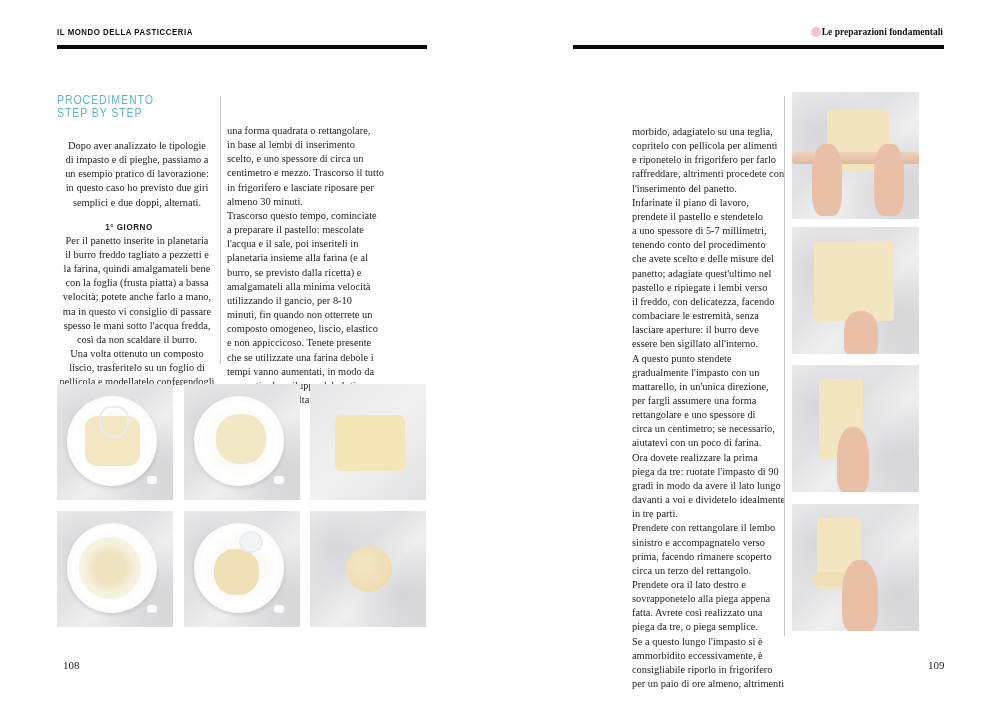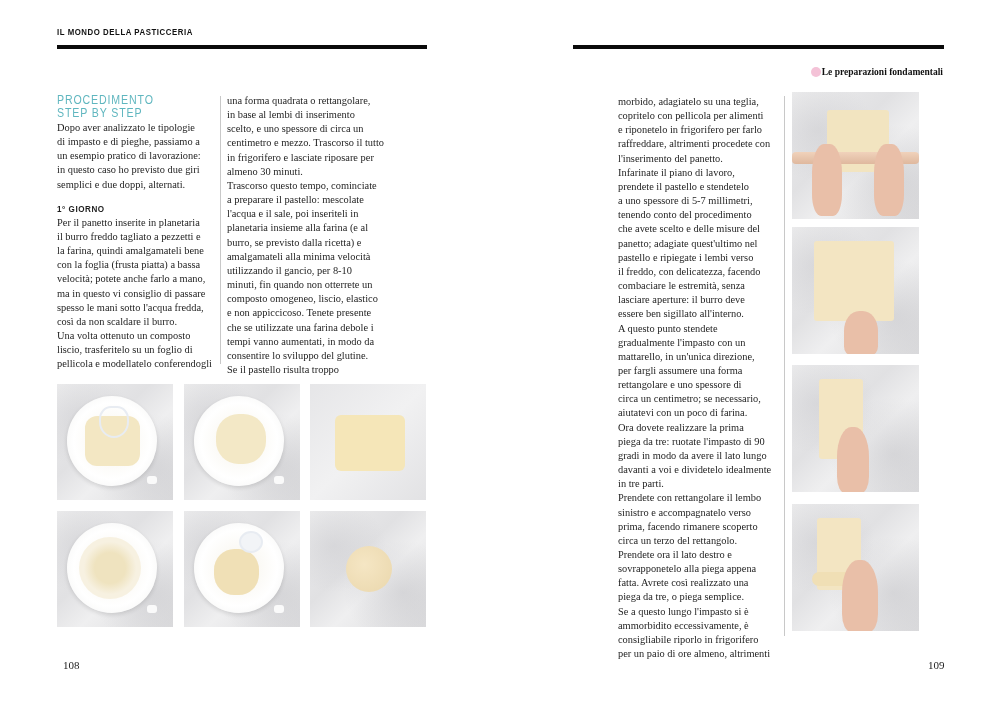--- a/index.html
+++ b/index.html
@@ -15,35 +15,35 @@
       font-family: "Liberation Sans", sans-serif; font-weight: bold;
       font-size: 8.5px; letter-spacing: 0.6px; color: #111; transform: scaleX(0.92); transform-origin: left;
     }
     .rule { position: absolute; height: 4px; background: #0a0a0a; top: 45px; }
     .rule-left { left: 57px; width: 370px; }
     .rule-right { left: 73px; width: 371px; }
 
     .running-head-right {
       position: absolute; right: 57px; top: 27px;
       font-family: "Liberation Serif", serif; font-weight: bold; font-size: 9.5px; color: #111;
-      display: flex; gap: 1px; margin-top: 40px;
+      display: flex; gap: 1px;
     }
     .pink-dot { width: 10px; height: 10px; border-radius: 50%; background: #f4c2d7; display: inline-block; }
 
     .section-title {
       position: absolute; left: 57px; top: 94px; width: 150px;
       font-family: "Liberation Sans", sans-serif; font-size: 12.5px; line-height: 13px;
       color: #5fb6bf; letter-spacing: 1px; transform: scaleX(0.85); transform-origin: left;
     }
 
     .col {
-      position: absolute; font-family: "Liberation Serif", serif; font-size: 10.4px; line-height: 14.15px; color: #1e1e1e;
+      position: absolute; font-family: "Liberation Serif", serif; font-size: 10.4px; line-height: 14.15px; color: #1e1e1e; margin-top: 30px;
     }
     .col p { margin: 0; }
-    .col-a { left: 57px; top: 121px; width: 160px; }
+    .col-a { left: 57px; top: 109px; width: 160px; text-align: center; }
     .col-b { left: 227px; top: 94px; width: 165px; }
 
     .vline { position: absolute; width: 1px; background: #c8c8c8; }
     .vline-a { left: 220px; top: 96px; height: 268px; }
 
     .sub-heading {
       font-family: "Liberation Sans", sans-serif; font-weight: bold; font-size: 9px;
       letter-spacing: 0.6px; margin-top: 10px; line-height: 14px; transform: scaleX(0.9); transform-origin: left;
     }
 
@@ -159,21 +159,21 @@
   <div class="page-number pn-left">108</div>
 </div>
 
 <div class="page page-right">
   <div class="running-head-right">
     <span class="pink-dot"></span>
     <span>Le preparazioni fondamentali</span>
   </div>
   <div class="rule rule-right"></div>
 
-  <div class="col" style="left:118px; top:95px; width:160px;font-family:Liberation Serif, serif;">
+  <div class="col" style="left:132px; top:95px; width:160px;font-family:Liberation Serif, serif;">
     <p>morbido, adagiatelo su una teglia,</p>
     <p>copritelo con pellicola per alimenti</p>
     <p>e riponetelo in frigorifero per farlo</p>
     <p>raffreddare, altrimenti procedete con</p>
     <p>l'inserimento del panetto.</p>
     <p>Infarinate il piano di lavoro,</p>
     <p>prendete il pastello e stendetelo</p>
     <p>a uno spessore di 5-7 millimetri,</p>
     <p>tenendo conto del procedimento</p>
     <p>che avete scelto e delle misure del</p>

